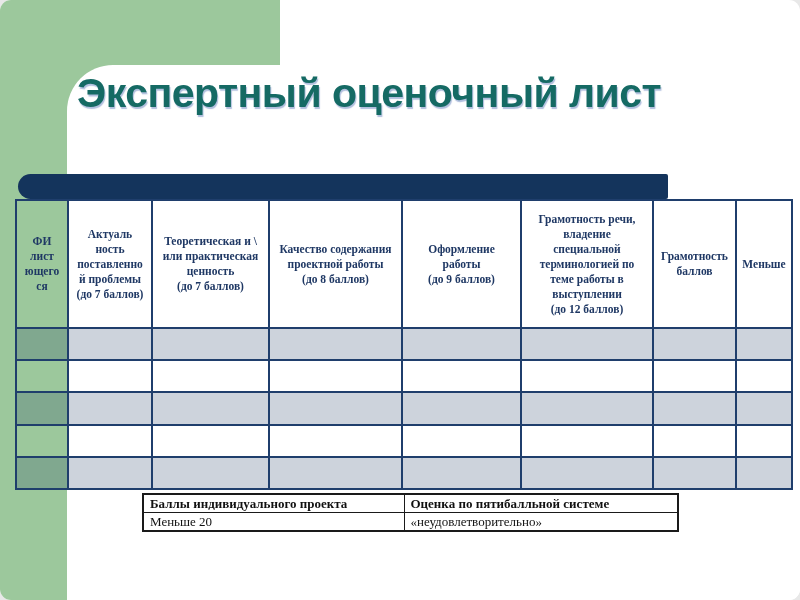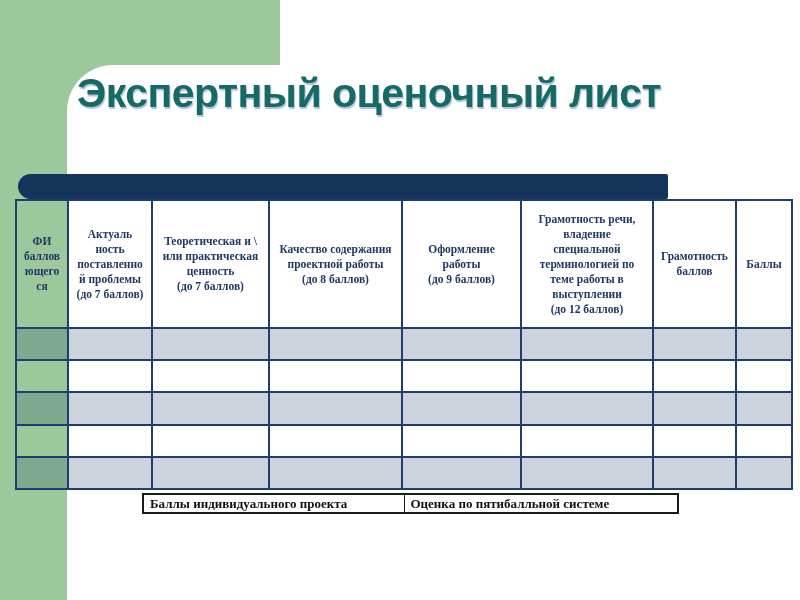--- a/index.html
+++ b/index.html
@@ -8,20 +8,21 @@
     --table-border:#1f3e6c;
     --band:rgba(31,56,99,0.225);
     --title-teal:#156a64;
     --header-text:#1f3864;
     --score-border:#1a1a1a;
   }
   html,body{margin:0;padding:0;background:#e8e8e8;}
   .slide{
     position:relative;width:800px;height:600px;overflow:hidden;background:#ffffff;
     font-family:"Liberation Serif", serif;
+    border-radius:11px;
   }
   .green-panel{
     position:absolute;left:0;top:0;width:280px;height:600px;
     background:var(--green);
   }
   .content-card{
     position:absolute;left:67px;top:65px;right:-2px;bottom:-2px;
     background:#ffffff;border-top-left-radius:46px;
   }
   .slide-title{
@@ -93,21 +94,21 @@
         <col style="width:117px">
         <col style="width:133px">
       <col style="width:119px">
         <col style="width:132px">
         <col style="width:83px">
         <col style="width:56px">
     </colgroup>
     <thead>
       <tr>
         <th class="transparent-bg">ФИ
-баллов
+лист
 ющего
 ся</th>
         <th>Актуаль
 ность
 поставленно
 й проблемы
 (до 7 баллов)</th>
         <th>Теоретическая и \
 или практическая
 ценность
@@ -120,21 +121,21 @@
 (до 9 баллов)</th>
         <th>Грамотность речи,
 владение
 специальной
 терминологией по
 теме работы в
 выступлении
 (до 12 баллов)</th>
         <th>Грамотность
 баллов</th>
-        <th>Баллы</th>
+        <th>Меньше</th>
       </tr>
     </thead>
     <tbody>
       <tr class="band">
         <td></td>
           <td></td>
           <td></td>
           <td></td>
           <td></td>
           <td></td>
@@ -189,16 +190,20 @@
       <col style="width:261px">
         <col style="width:274px">
     </colgroup>
     <thead>
       <tr>
         <th>Баллы индивидуального проекта</th>
         <th>Оценка по пятибалльной системе</th>
       </tr>
     </thead>
     <tbody>
+      <tr>
+        <td>Меньше 20</td>
+        <td>«неудовлетворительно»</td>
+      </tr>
     </tbody>
   </table>
 
 </div>
 
 </body></html>

